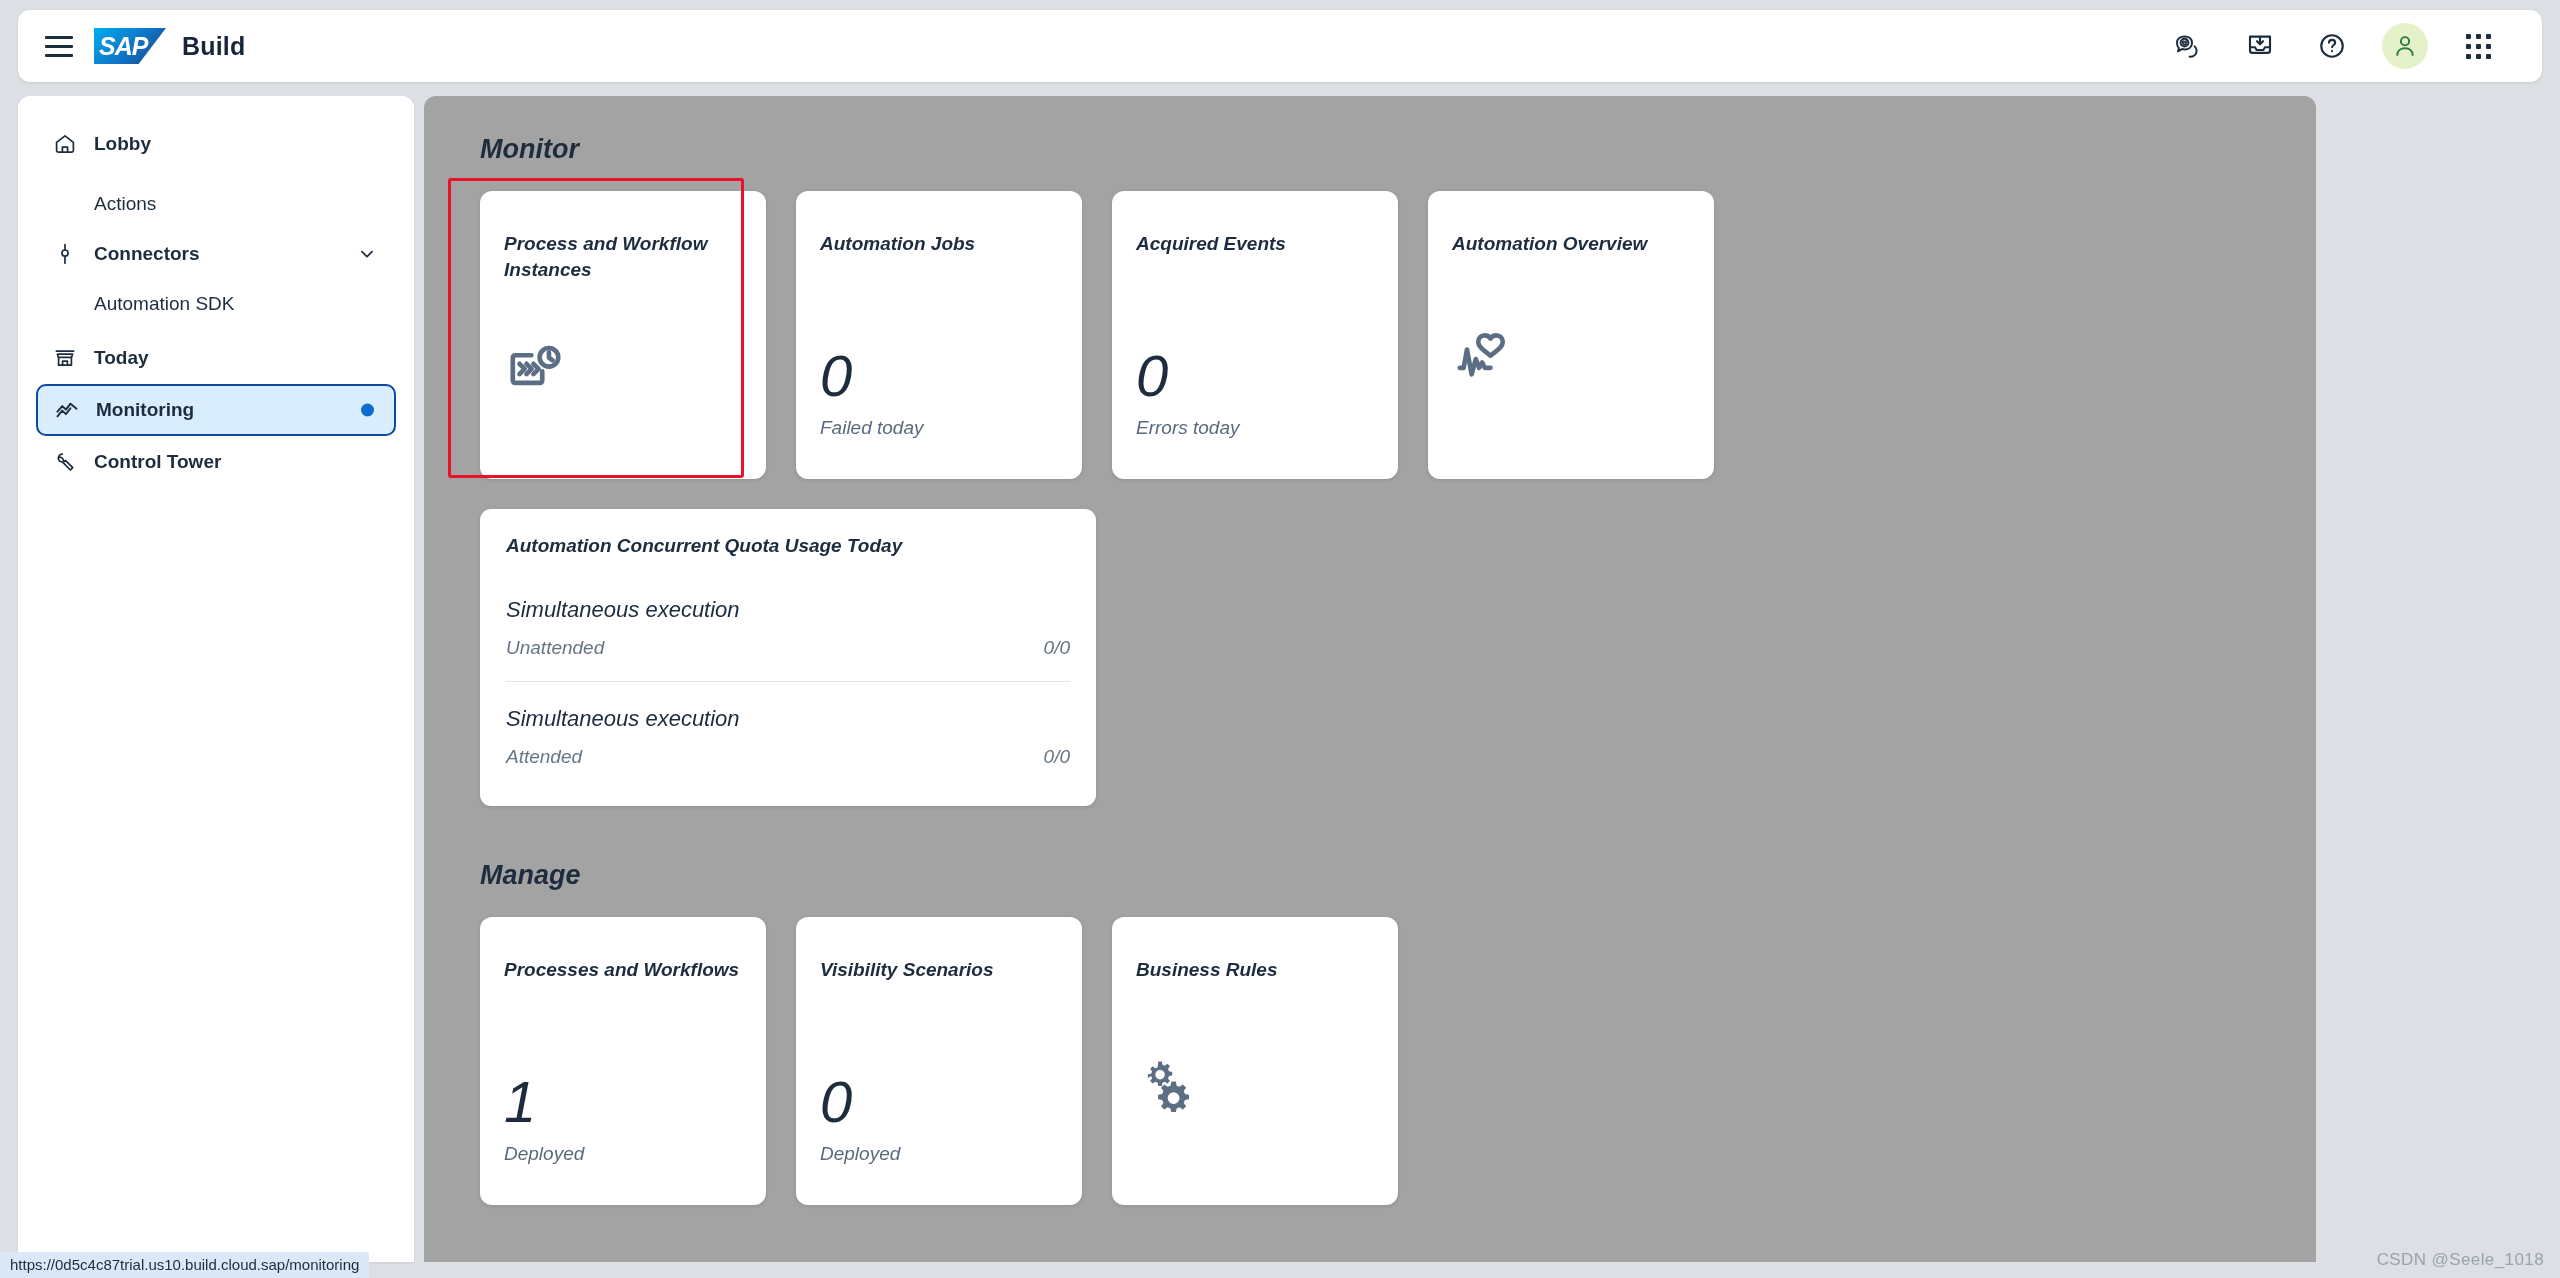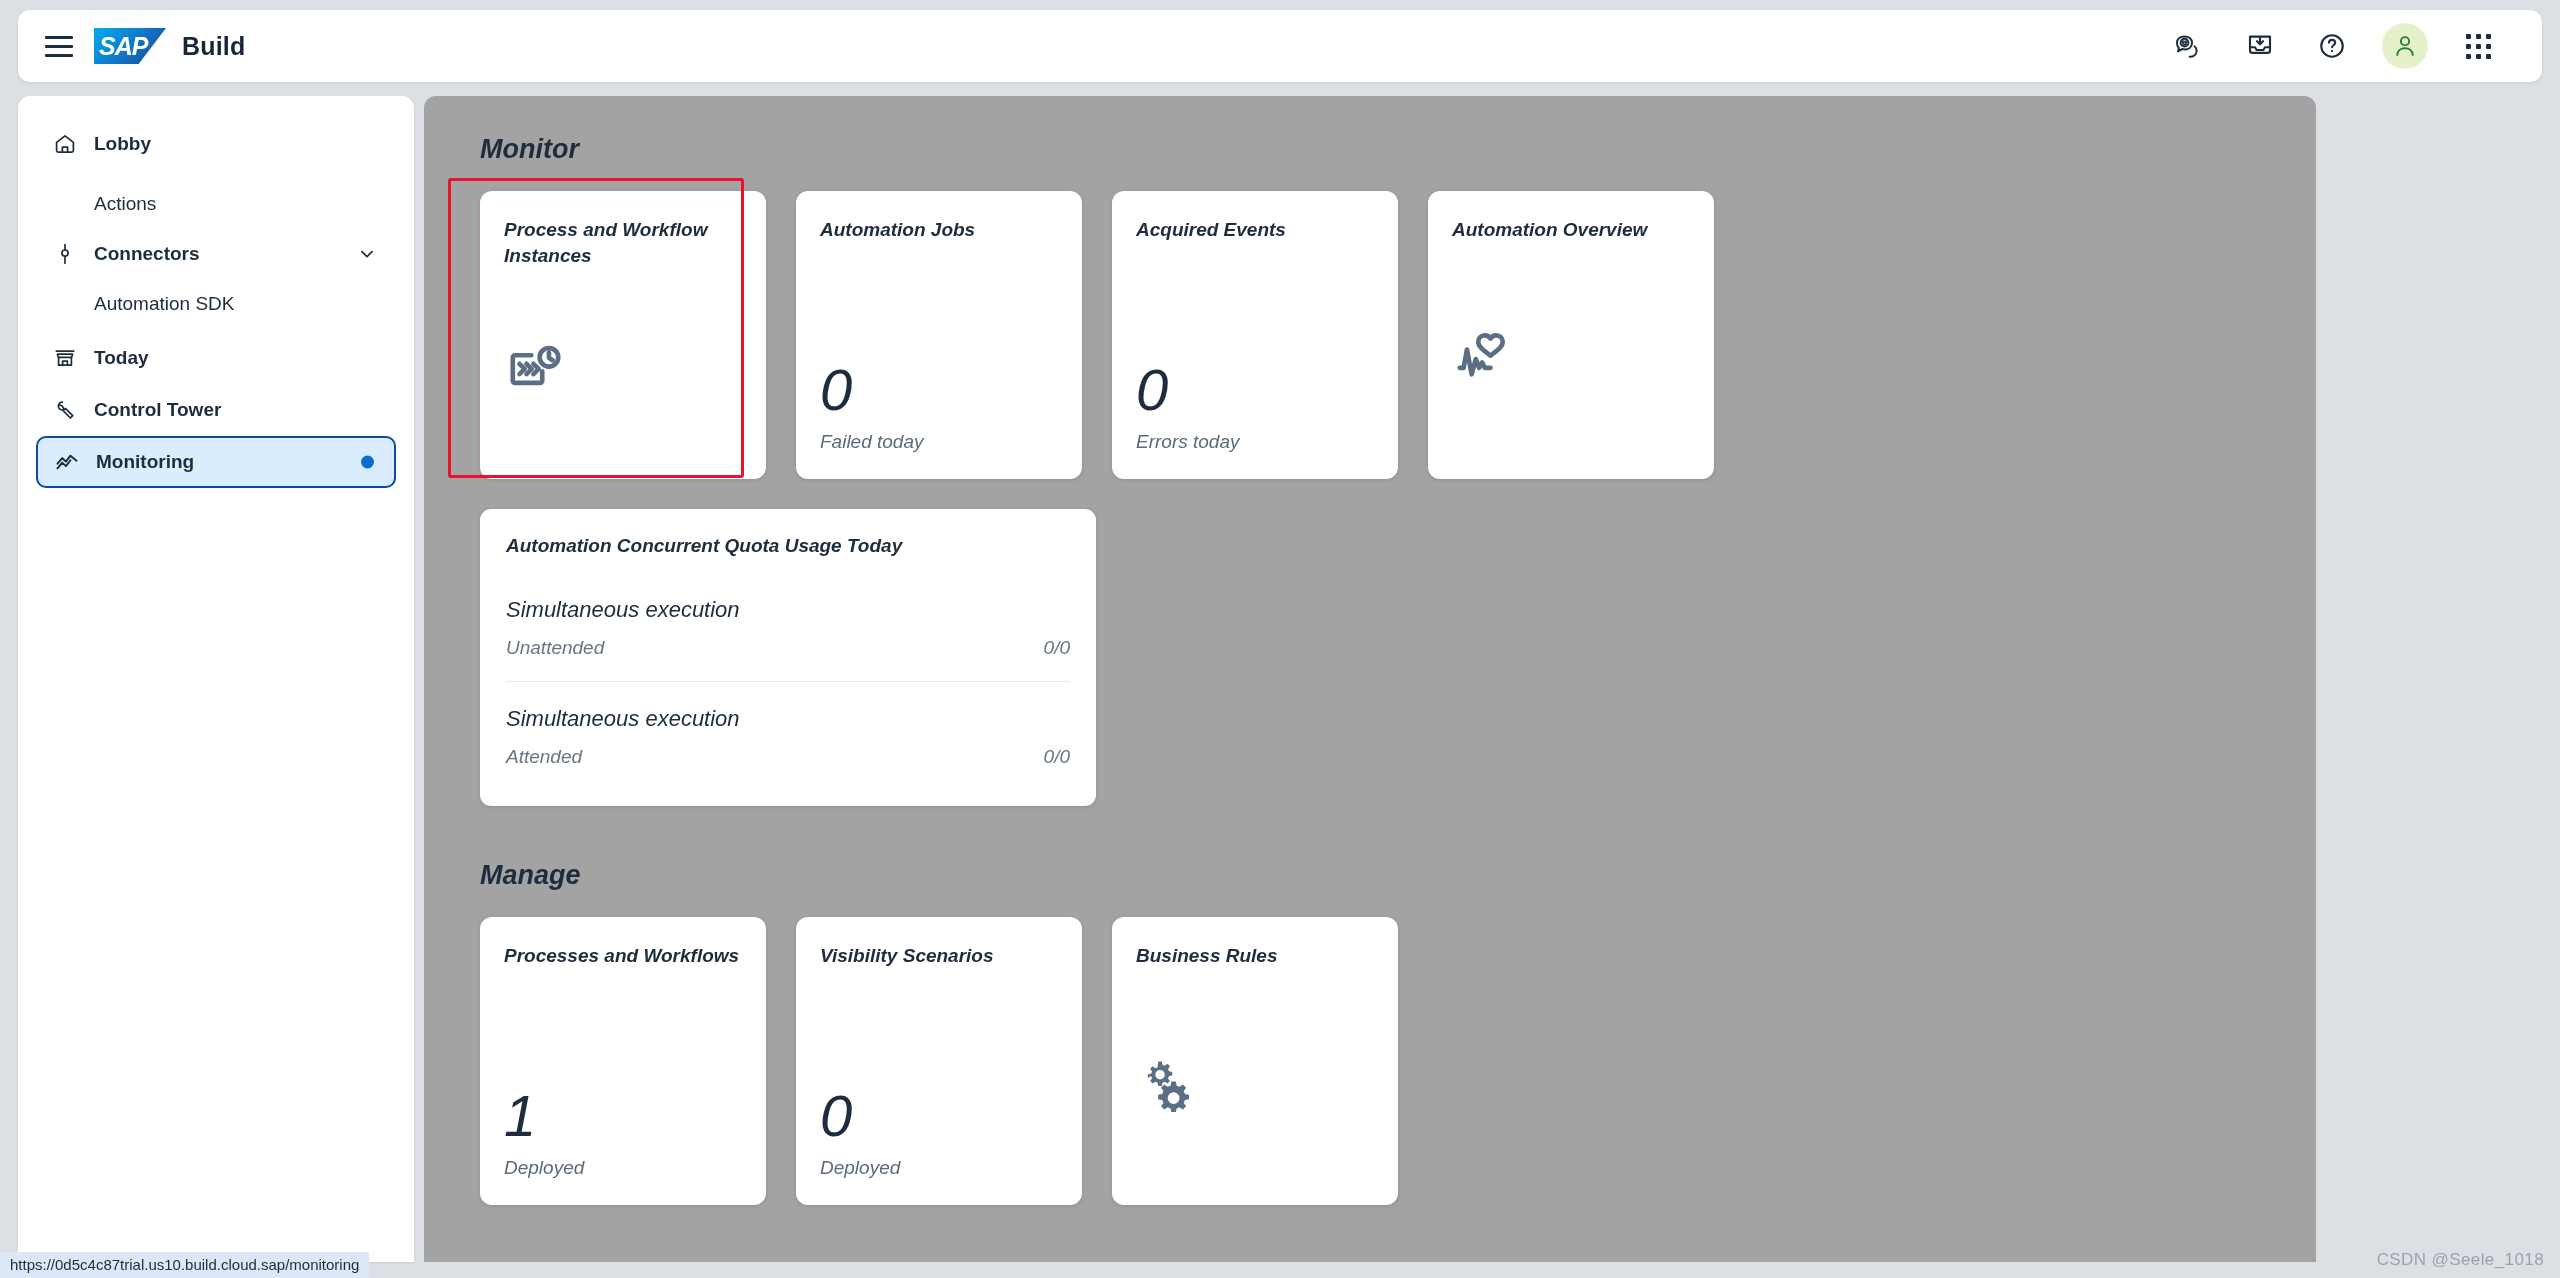--- a/index.html
+++ b/index.html
@@ -224,21 +224,21 @@
     gap: 30px;
     padding-left: 22px;
   }
 
   .tile {
     width: 286px;
     height: 288px;
     background: #ffffff;
     border-radius: 12px;
     box-shadow: 0 1px 4px rgba(0,0,0,0.12);
-    padding: 26px 24px;
+    padding: 40px 24px;
     display: flex;
     flex-direction: column;
     cursor: pointer;
     position: relative;
   }
 
   .tile-title {
     font-size: 19px;
     font-weight: bold;
     color: #1d2d3e;
@@ -461,38 +461,38 @@
       <svg width="24" height="24" viewBox="0 0 24 24" fill="none" stroke="#1d2d3e" stroke-width="1.7" stroke-linecap="round" stroke-linejoin="round">
         <path d="M3.4 5.2h17.2"></path>
         <path d="M4.4 8.2h15.2l-1 3.1H5.4z"></path>
         <path d="M5.6 11.6v7.6h12.8v-7.6"></path>
         <path d="M9.6 19.2v-4.1h4.8v4.1"></path>
       </svg>
     </span>
     <span class="nav-label">Today</span>
   </div>
 
-  <div class="nav-item">
-    <span class="nav-ico">
-      <svg width="24" height="24" viewBox="0 0 24 24" fill="none" stroke="#1d2d3e" stroke-width="1.7" stroke-linecap="round" stroke-linejoin="round">
-        <path d="M9.4 4.2a3.9 3.9 0 1 0 3 6.2l7.3 7.3-2.3 2.3-7.3-7.3a3.9 3.9 0 0 0-4.4-5.5"></path>
-      </svg>
-    </span>
-    <span class="nav-label">Control Tower</span>
-  </div>
-
   <div class="nav-item active">
     <span class="nav-ico">
       <svg width="26" height="26" viewBox="0 0 24 24" fill="none" stroke="#1d2d3e" stroke-width="1.8" stroke-linecap="round" stroke-linejoin="round">
         <path d="M3.2 13.6 7.6 8.4l3.4 3.2 4.2-5.4 5.6 4.6"></path>
         <path d="M3.2 17.8 7.6 12.6l3.4 3.2 4.2-5.4"></path>
       </svg>
     </span>
     <span class="nav-label">Monitoring</span>
     <span class="nav-dot"></span>
+  </div>
+
+  <div class="nav-item">
+    <span class="nav-ico">
+      <svg width="24" height="24" viewBox="0 0 24 24" fill="none" stroke="#1d2d3e" stroke-width="1.7" stroke-linecap="round" stroke-linejoin="round">
+        <path d="M9.4 4.2a3.9 3.9 0 1 0 3 6.2l7.3 7.3-2.3 2.3-7.3-7.3a3.9 3.9 0 0 0-4.4-5.5"></path>
+      </svg>
+    </span>
+    <span class="nav-label">Control Tower</span>
   </div>
 
 </div>
 
 <div class="main">
 
   <div class="section-title">Monitor</div>
 
   <div class="tiles-row">
 

